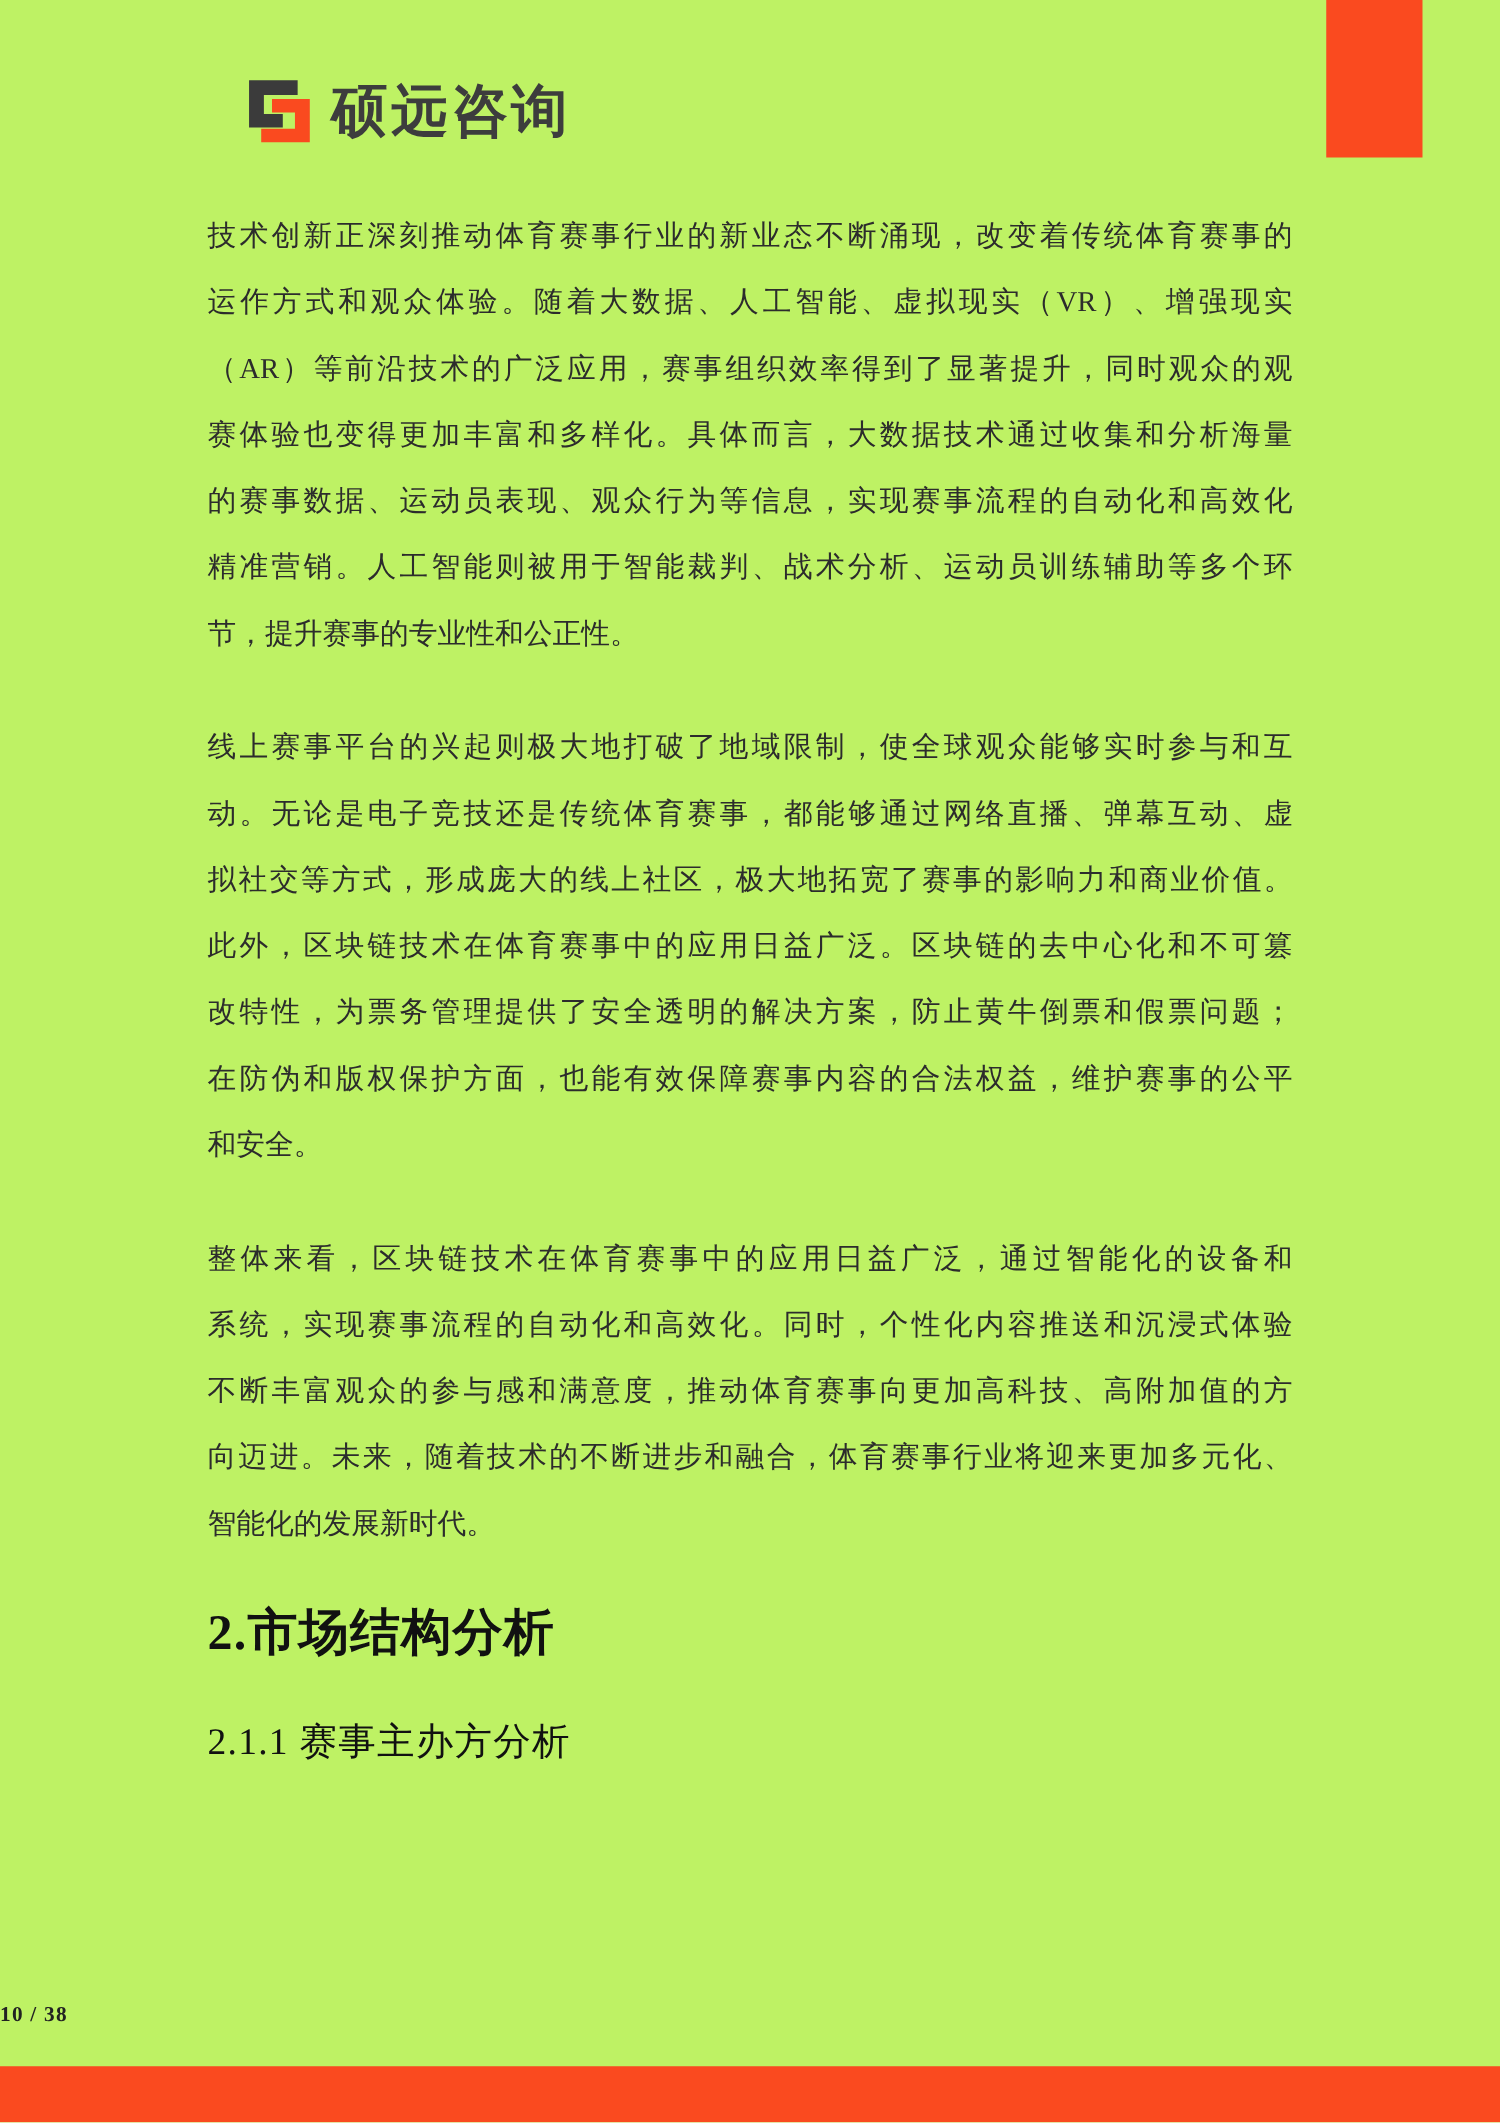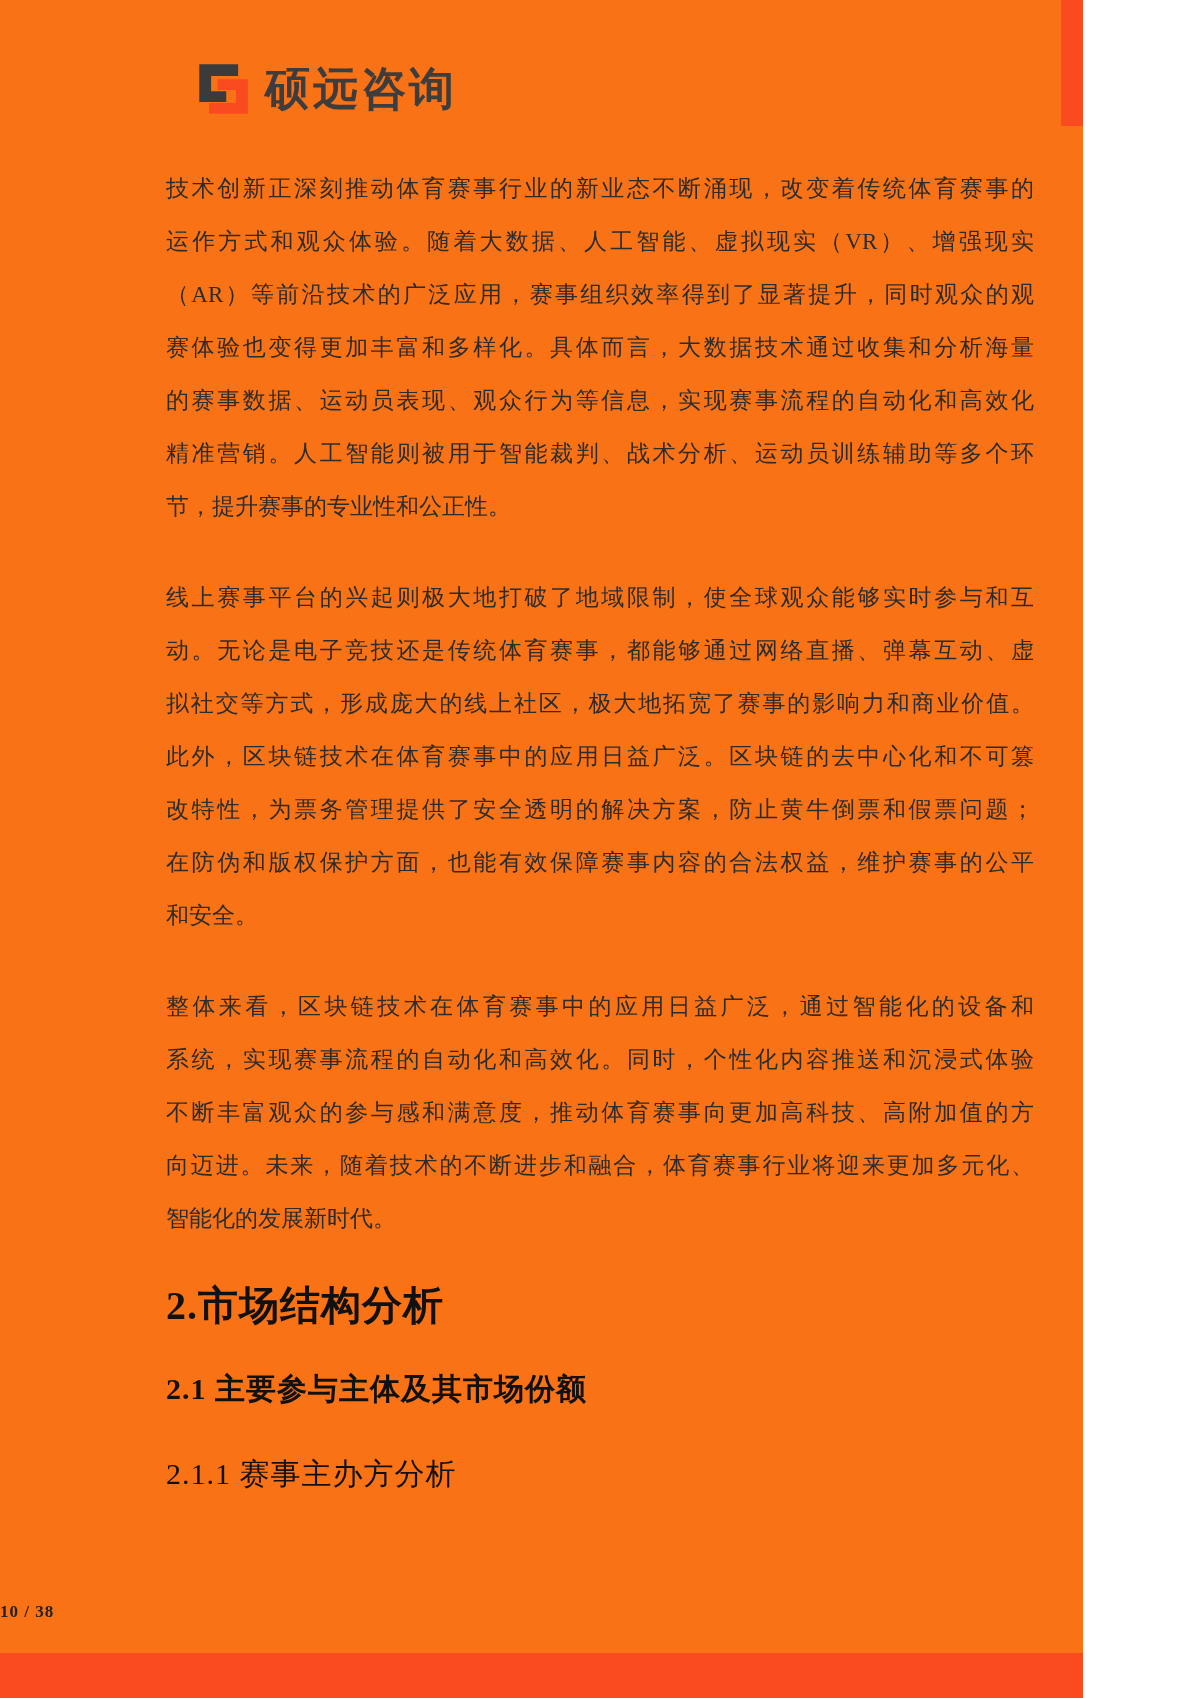--- a/index.html
+++ b/index.html
@@ -1,20 +1,20 @@
 <!DOCTYPE html>
 <html><head>
 <meta charset="utf-8">
 <style>
   html, body { margin: 0; padding: 0; background: #ffffff; }
   .page {
     position: relative;
-    width: 1083px;
+    width: 1200px;
     height: 1698px;
-    background: #f97316;
+    background: #bef264;
     overflow: hidden;
     font-family: "Liberation Serif", "DejaVu Serif", serif;
   }
 
   
   .accent-top {
     position: absolute;
     left: 1061px; top: 0;
     width: 77px; height: 126px;
   }
@@ -146,21 +146,20 @@
         <div class="para">
           <div class="line">整体来看，区块链技术在体育赛事中的应用日益广泛，通过智能化的设备和</div>
           <div class="line">系统，实现赛事流程的自动化和高效化。同时，个性化内容推送和沉浸式体验</div>
           <div class="line">不断丰富观众的参与感和满意度，推动体育赛事向更加高科技、高附加值的方</div>
           <div class="line">向迈进。未来，随着技术的不断进步和融合，体育赛事行业将迎来更加多元化、</div>
           <div class="line line-last">智能化的发展新时代。</div>
         </div>
       </div>
 
     <h1 class="h1">2.市场结构分析</h1>
-    <h2 class="h2">2.1 主要参与主体及其市场份额</h2>
     <h3 class="h3">2.1.1 赛事主办方分析</h3>
   </div>
 
   <div class="footer">
     <span class="page-num">10 / 38</span>
   </div>
 
   <div class="accent-bottom" style="background: rgb(250, 74, 31);"></div>
 
 </div>

